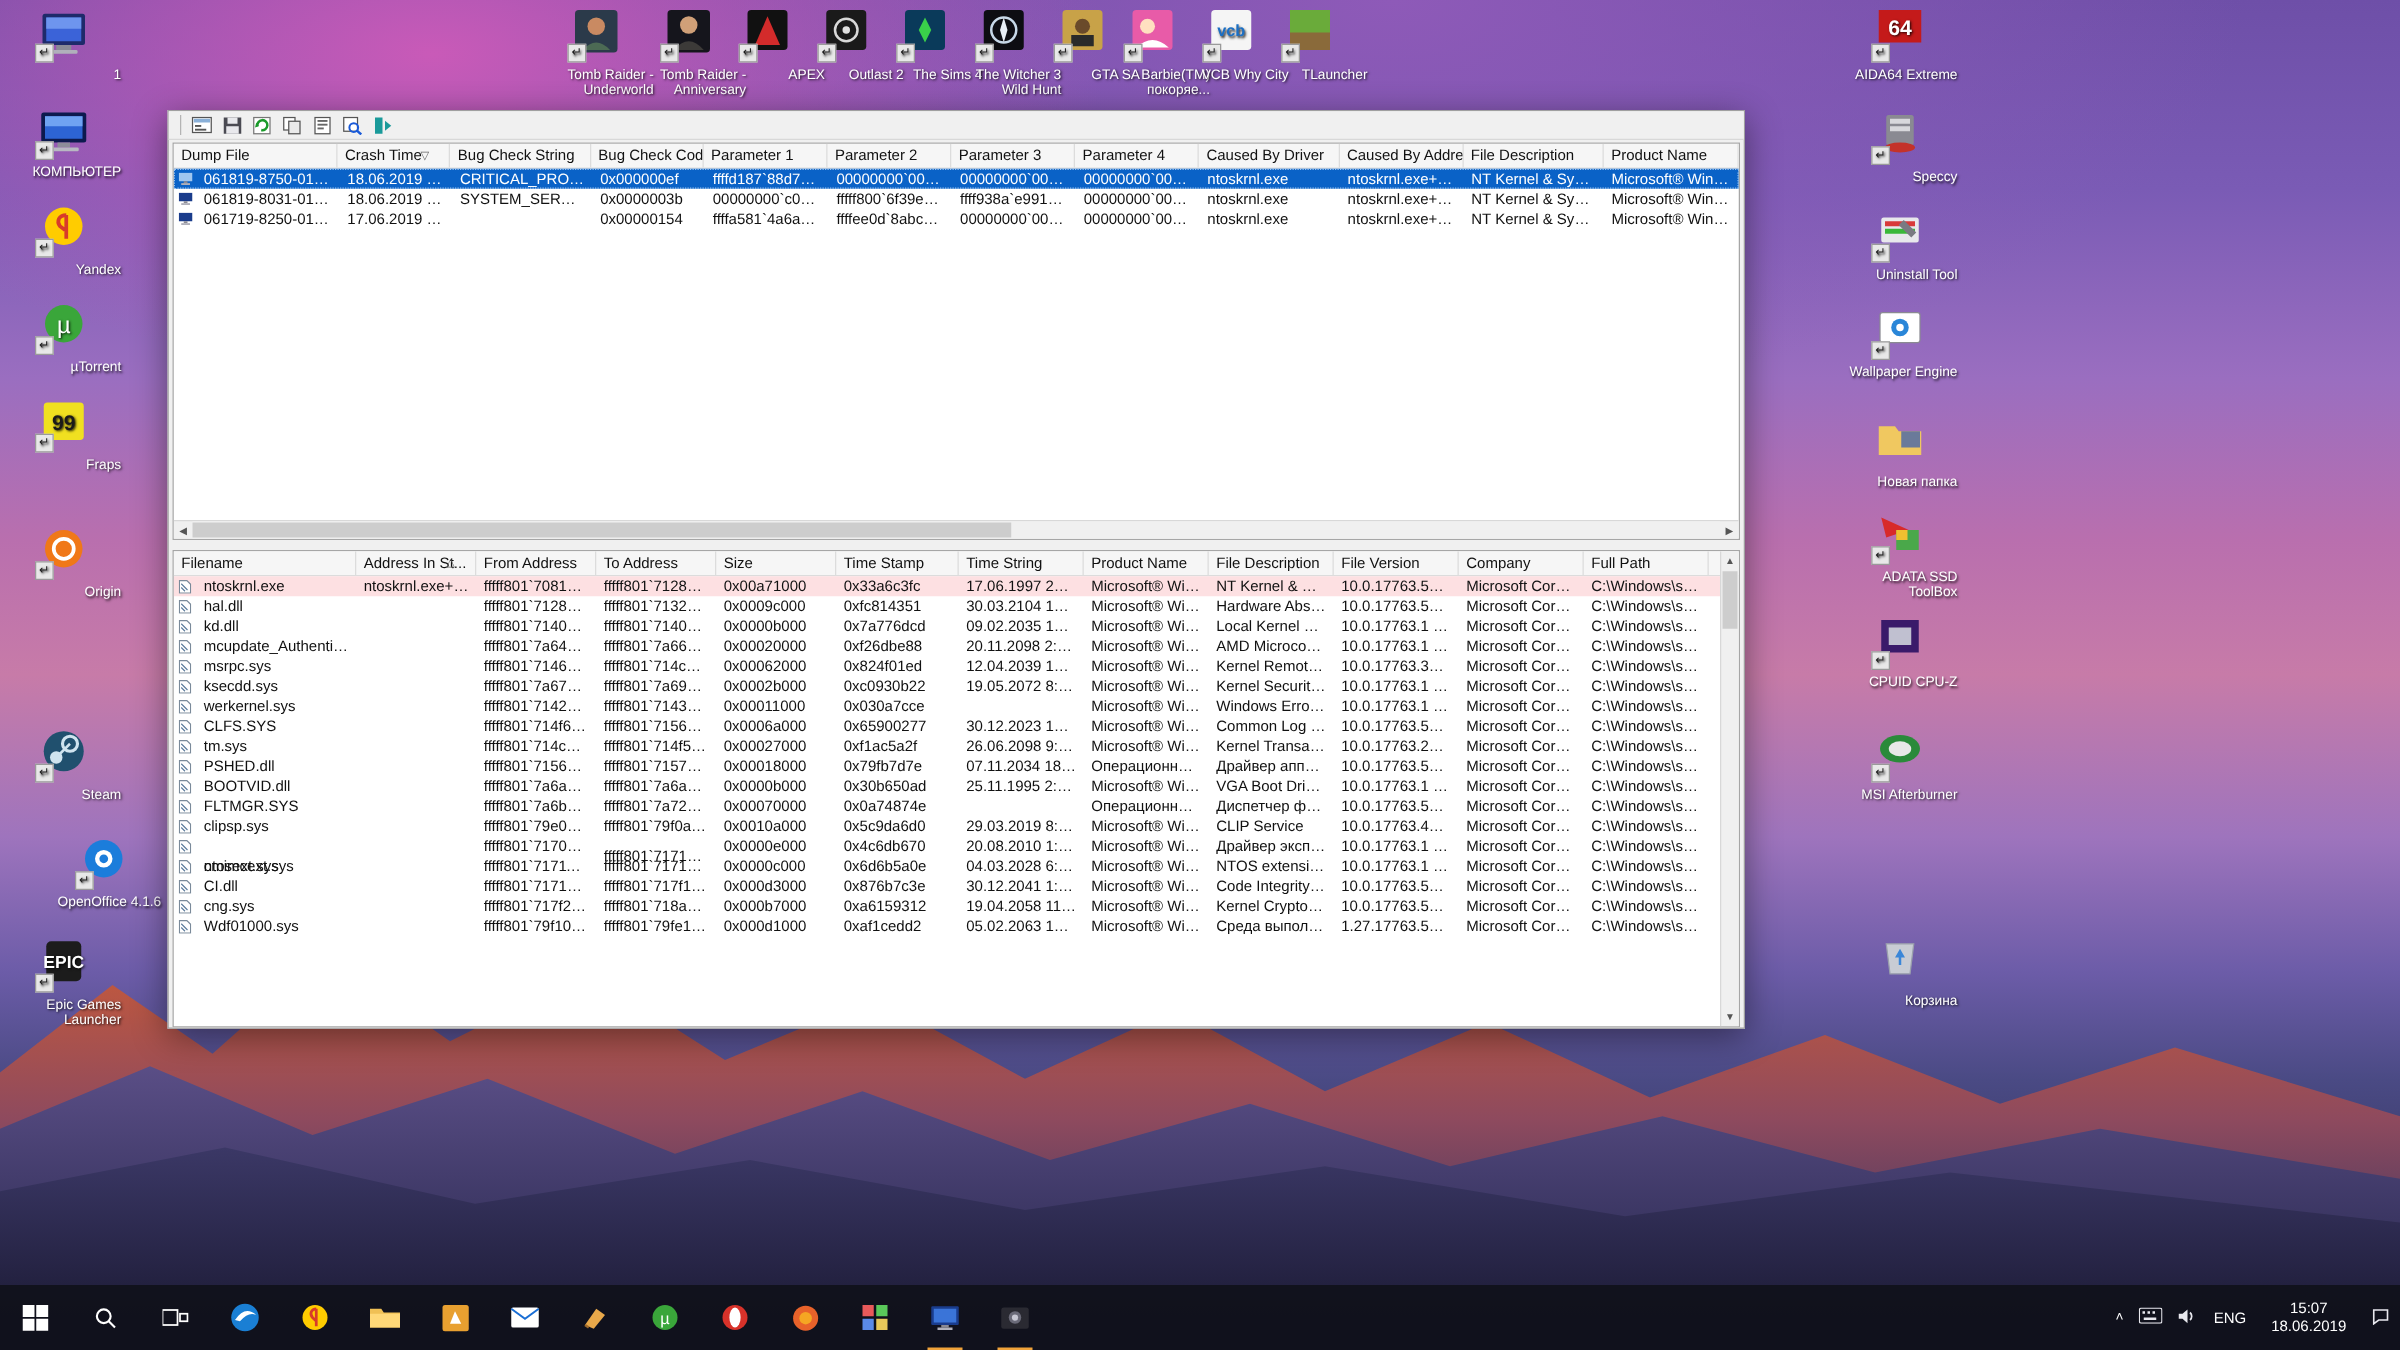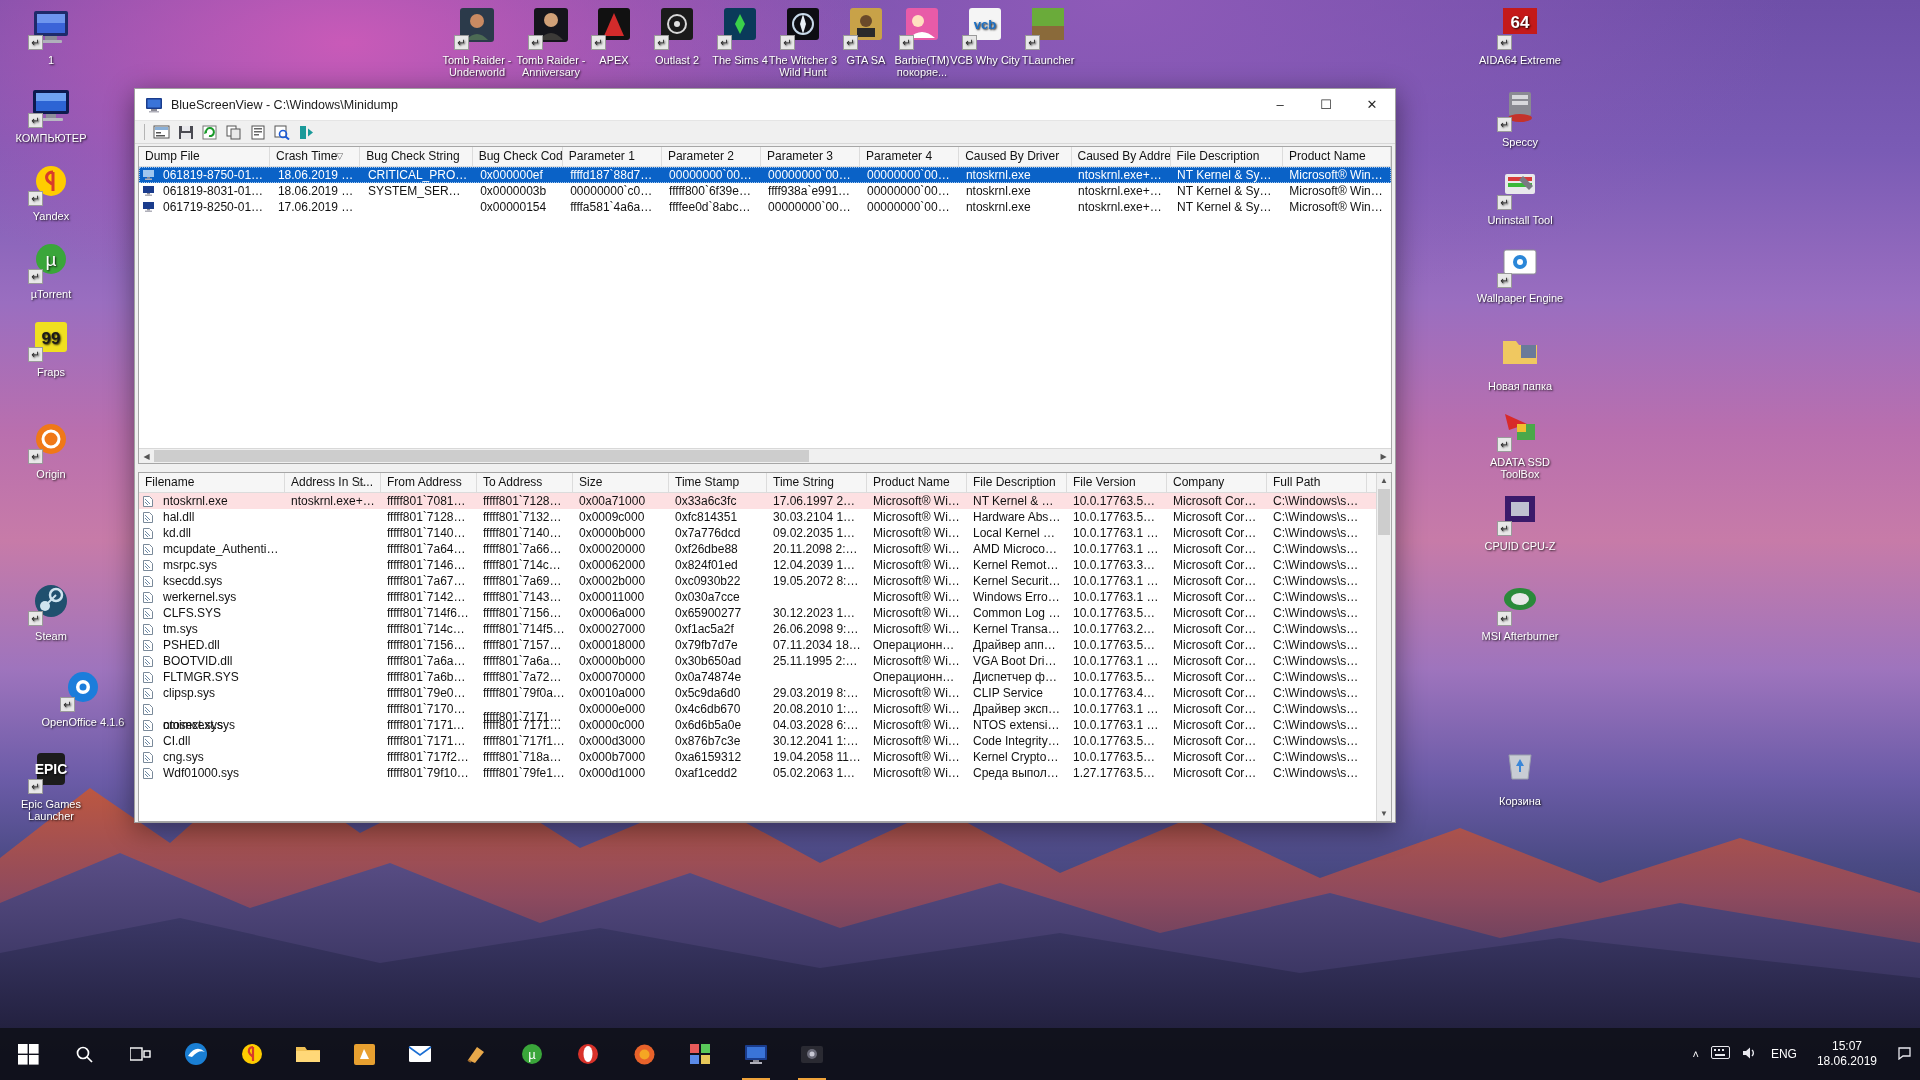--- a/index.html
+++ b/index.html
@@ -11,21 +11,21 @@
       radial-gradient(ellipse 900px 420px at 18% 4%, #c95ab8 0%, rgba(201,90,184,0) 60%),
       radial-gradient(ellipse 1100px 520px at 58% 0%, #8e5ab8 0%, rgba(142,90,184,0) 62%),
       linear-gradient(180deg,#6e4fa8 0%, #7a5bb5 14%, #9a6ec0 28%, #b96fae 40%, #c77ba8 50%, #9e74bd 62%, #6c5ca8 72%, #4a4a84 80%, #3a3a68 88%, #2c2c50 100%);
   }
 
   
   .mtn { position:absolute; left:0; bottom:52px; width:1920px; height:360px; overflow:hidden; pointer-events:none; }
   .mtn svg { display:block; }
 
   
-  .deskicon { position:absolute; width:96px; text-align:center; color:#fff;
+  .deskicon { position:absolute; width:96px; text-align:right; color:#fff;
     font-size:11px; line-height:12px; text-shadow:1px 1px 2px rgba(0,0,0,.85); }
   .deskicon .ic { width:46px; height:46px; margin:0 auto 4px; position:relative; }
   .deskicon .lbl { display:block; padding:0 2px; }
   .shct { position:absolute; left:0; bottom:0; width:15px; height:15px; background:#e8e8e8;
     border:1px solid #9a9a9a; color:#1a1a1a; font-size:10px; line-height:13px; text-align:center; }
   .shct:after { content:"↵"; }
 
   
   .taskbar { position:absolute; left:0; bottom:0; width:1920px; height:52px;
     background:rgba(12,14,20,.88); display:flex; align-items:center; }
@@ -366,36 +366,20 @@
 <div class="deskicon" style="left:1472px; top:745px;">
   <div class="ic"><svg width="46" height="46" viewBox="0 0 46 46">
         <path d="M12 10 h22 l-3 24 h-16 Z" fill="#c8ccd4" stroke="#9aa0ac"></path>
         <path d="M23 14 l4 7 h-3 v6 h-2 v-6 h-3 Z" fill="#3a86d8"></path>
       </svg></div>
   <span class="lbl">Корзина</span>
 </div>
 
 <div class="win">
 
-  <div class="titlebar">
-    <span class="tico">
-      <svg width="18" height="16" viewBox="0 0 18 16">
-          <rect x="1" y="1" width="16" height="11" rx="1" fill="#1a3c8c"></rect>
-          <rect x="2.5" y="2.5" width="13" height="8" fill="#3a74d8"></rect>
-          <rect x="6" y="12" width="6" height="2" fill="#8a8a94"></rect>
-          <rect x="4" y="14" width="10" height="1.5" fill="#b0b0ba"></rect>
-        </svg>
-    </span>
-    <span class="ttxt">BlueScreenView  -  C:\Windows\Minidump</span>
-    <div class="wbtns">
-      <div class="wbtn">–</div>
-      <div class="wbtn">☐</div>
-      <div class="wbtn close">✕</div>
-    </div>
-  </div>
 
 
   <div class="toolbar">
     <div class="tbsep"></div>
     <div class="tbi">
         <svg width="17" height="15" viewBox="0 0 17 15">
           <rect x="1" y="1" width="15" height="12" fill="#fff" stroke="#555"></rect>
           <rect x="2" y="2" width="13" height="3" fill="#8ab0d8"></rect>
           <rect x="3" y="7" width="5" height="1.5" fill="#555"></rect>
           <rect x="3" y="10" width="9" height="1.5" fill="#555"></rect>

